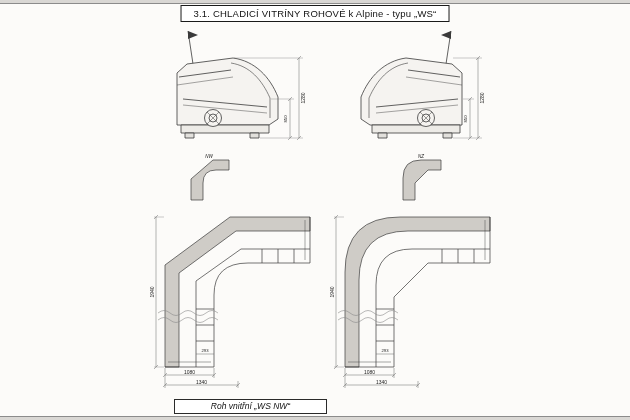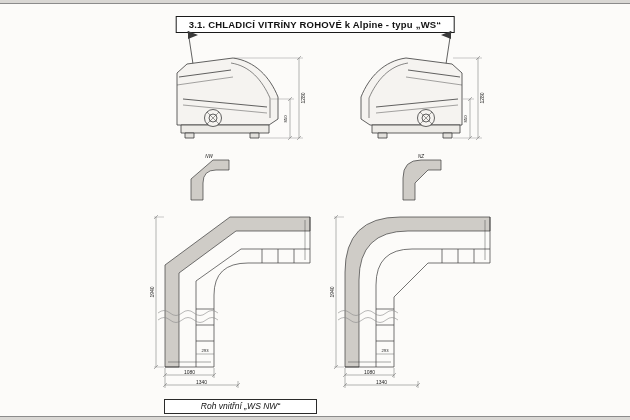--- a/index.html
+++ b/index.html
@@ -5,28 +5,28 @@
   html,body{margin:0;padding:0}
   body{
     width:630px;height:420px;position:relative;overflow:hidden;
     background:#d9d7d4;font-family:"Liberation Sans",sans-serif;
   }
   .page{
     position:absolute;left:0;top:3px;right:0;bottom:3px;
     background:#fcfbf9;border-top:1px solid #8b8b8b;border-bottom:1px solid #8b8b8b;
   }
   .title-box{
-    position:absolute;top:12px;left:50%;transform:translateX(-50%);
+    position:absolute;top:1px;left:50%;transform:translateX(-50%);
     border:1px solid #1a1a1a;background:#fff;padding:2px 12px;
-    font-size:9.5px;font-weight:700;white-space:nowrap;color:#111;letter-spacing:.2px;
+    font-size:9.5px;font-weight:400;white-space:nowrap;color:#111;letter-spacing:.2px;
   }
   .caption{
     position:absolute;bottom:2px;height:13px;line-height:13px;
     border:1px solid #2a2a2a;background:#fff;
-    font-size:8.5px;font-style:italic;text-align:center;color:#111;
+    font-size:8.5px;font-style:italic;text-align:center;color:#111;margin-left:10px;
   }
   .caption-left{left:164px;width:151px}
   .caption-right{left:329px;width:151px}
   .drawing{position:absolute}
   svg text{font-family:"Liberation Sans",sans-serif;fill:#222}
 </style>
 </head>
 <body>
 
 <div class="page">

